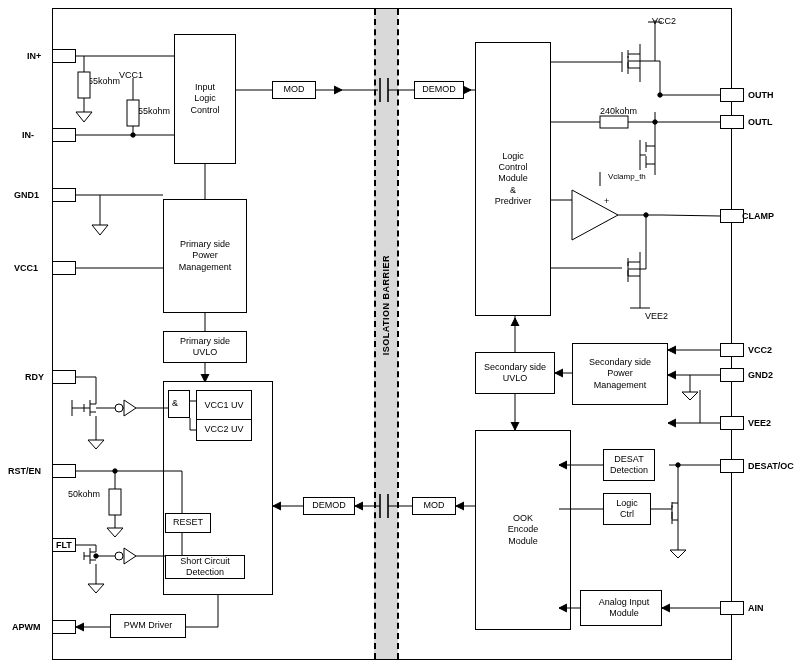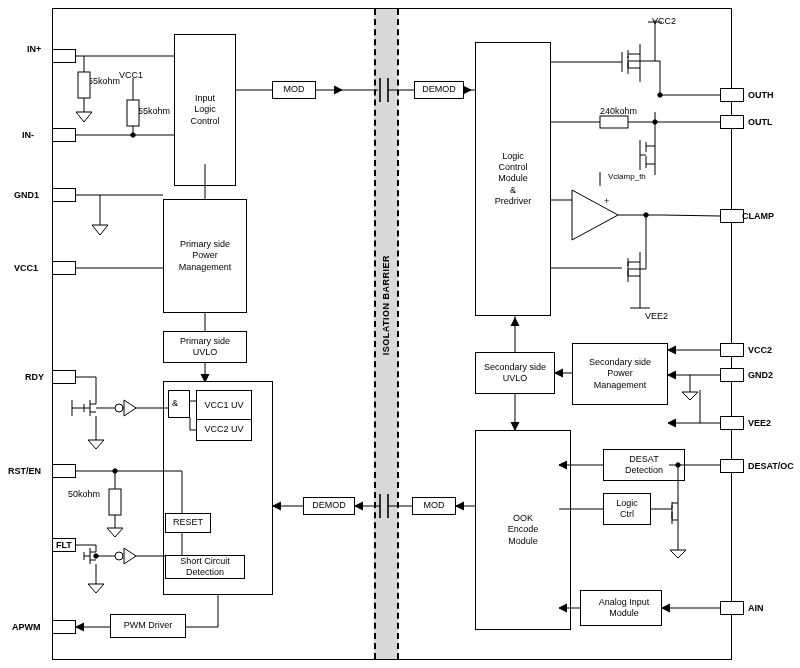--- a/index.html
+++ b/index.html
@@ -24,21 +24,21 @@
 <div id="root">
 
   <div class="outer" style="left:52px;top:8px;width:680px;height:652px;"></div>
 
   <div class="barrier" style="left:374px;top:9px;width:24px;height:650px;"></div>
   <div class="dash" style="left:374px;top:9px;height:650px;"></div>
   <div class="dash" style="left:397px;top:9px;height:650px;"></div>
   <div class="barrier-txt" style="left:381px;top:255px;">ISOLATION BARRIER</div>
 
   <div class="pad" style="left:52px;top:49px;width:24px;height:14px;"></div>
-  <div class="lbl b" style="left:20px;top:44px;padding-left:7px;">IN+</div>
+  <div class="lbl b" style="left:20px;top:51px;padding-left:7px;">IN+</div>
 
   <div class="pad" style="left:52px;top:128px;width:24px;height:14px;"></div>
   <div class="lbl b" style="left:22px;top:130px;">IN-</div>
 
   <div class="pad" style="left:52px;top:188px;width:24px;height:14px;"></div>
   <div class="lbl b" style="left:14px;top:190px;">GND1</div>
 
   <div class="pad" style="left:52px;top:261px;width:24px;height:14px;"></div>
   <div class="lbl b" style="left:14px;top:263px;">VCC1</div>
 
@@ -71,21 +71,21 @@
 
   <div class="pad" style="left:720px;top:416px;width:24px;height:14px;"></div>
   <div class="lbl b" style="left:748px;top:418px;">VEE2</div>
 
   <div class="pad" style="left:720px;top:459px;width:24px;height:14px;"></div>
   <div class="lbl b" style="left:748px;top:461px;">DESAT/OC</div>
 
   <div class="pad" style="left:720px;top:601px;width:24px;height:14px;"></div>
   <div class="lbl b" style="left:748px;top:603px;">AIN</div>
 
-  <div class="box" style="left:174px;top:34px;width:62px;height:152px;">
+  <div class="box" style="left:174px;top:34px;width:62px;height:130px;">
     <span style="white-space:pre-line;">Input
 Logic
 Control</span>
   </div>
 
   <div class="box" style="left:163px;top:199px;width:84px;height:114px;">
     <span style="white-space:pre-line;">Primary side
 Power
 Management</span>
   </div>
@@ -155,21 +155,21 @@
 Power
 Management</span>
   </div>
 
   <div class="box" style="left:475px;top:430px;width:96px;height:200px;">
     <span style="white-space:pre-line;">OOK
 Encode
 Module</span>
   </div>
 
-  <div class="box" style="left:603px;top:449px;width:82px;height:32px;">
+  <div class="box" style="left:603px;top:449px;width:52px;height:32px;">
     <span style="white-space:pre-line;">DESAT
 Detection</span>
   </div>
 
   <div class="box" style="left:603px;top:493px;width:48px;height:32px;">
     <span style="white-space:pre-line;">Logic
 Ctrl</span>
   </div>
 
   <div class="box" style="left:580px;top:590px;width:82px;height:36px;">

